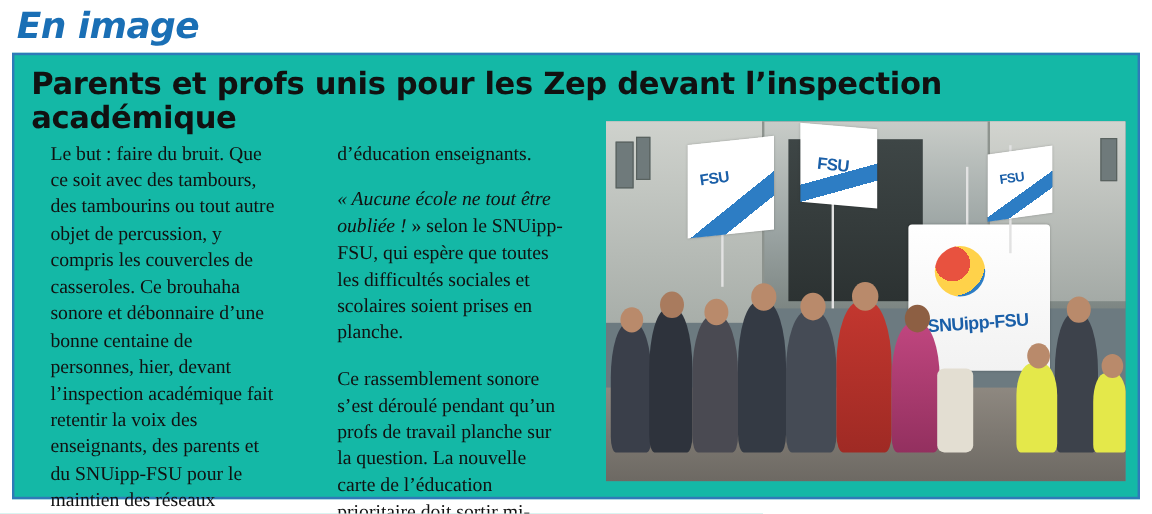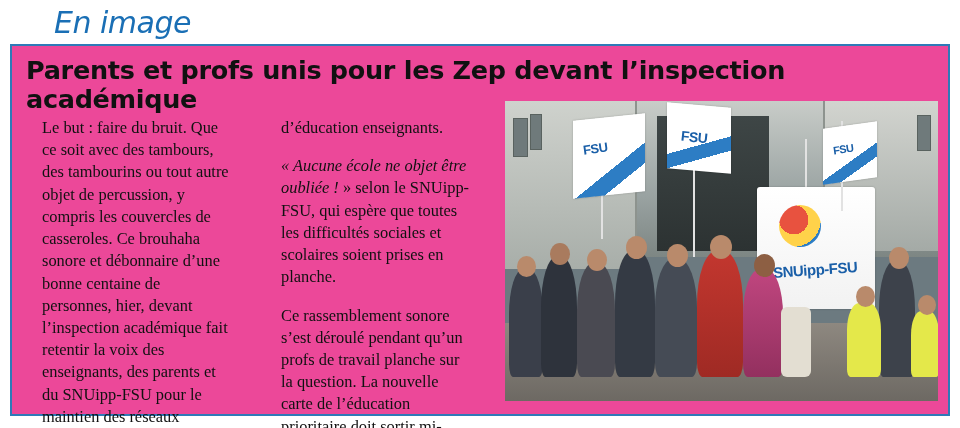--- a/index.html
+++ b/index.html
@@ -17,37 +17,36 @@
     position: relative;
     width: 960px;
     height: 428px;
     box-sizing: border-box;
   }
   .kicker {
     position: absolute;
     left: 14px;
     top: 8px;
     font-family: "DejaVu Sans", sans-serif;
-    font-weight: normal;
+    font-weight: bold;
     font-style: italic;
     font-size: 30px;
     letter-spacing: -0.5px;
     color: #1a6fb5;
     line-height: 1;
-    margin-left: 40px;
   }
   .article-box {
     position: absolute;
     left: 10px;
     top: 44px;
     width: 940px;
     height: 372px;
     border: 2px solid #2f7ab8;
     box-sizing: border-box;
-    background: #ec4899;
+    background: #14b8a6;
   }
   .headline {
     position: absolute;
     left: 14px;
     top: 10px;
     width: 908px;
     font-family: "DejaVu Sans", sans-serif;
     font-weight: bold;
     font-size: 25.5px;
     line-height: 1.12;
@@ -181,21 +180,21 @@
     <div class="headline">Parents et profs unis pour les Zep devant l’inspection académique</div>
 
     <div class="columns">
 
       <div class="col col-1">
         <p>Le but : faire du bruit. Que ce soit avec des tambours, des tambourins ou tout autre objet de percussion, y compris les couvercles de casseroles. Ce brouhaha sonore et débonnaire d’une bonne centaine de personnes, hier, devant l’inspection académique fait retentir la voix des enseignants, des parents et du SNUipp-FSU pour le maintien des réseaux</p>
       </div>
 
       <div class="col col-2">
         <p><span>d’éducation enseignants.</span></p>
-        <p><span class="italic">« Aucune école ne objet être oubliée !</span> <span>» selon le SNUipp-FSU, qui espère que toutes les difficultés sociales et scolaires soient prises en planche.</span></p>
+        <p><span class="italic">« Aucune école ne tout être oubliée !</span> <span>» selon le SNUipp-FSU, qui espère que toutes les difficultés sociales et scolaires soient prises en planche.</span></p>
         <p>Ce rassemblement sonore s’est déroulé pendant qu’un profs de travail planche sur la question. La nouvelle carte de l’éducation prioritaire doit sortir mi-décembre.</p>
         <div class="credit">(Photo J. Cn.)</div>
       </div>
 
       <div class="photo">
         <div class="ph-sky"></div>
         <div class="ph-building-left">
           <div class="ph-window ph-w1"></div>
           <div class="ph-window ph-w2"></div>
         </div>

